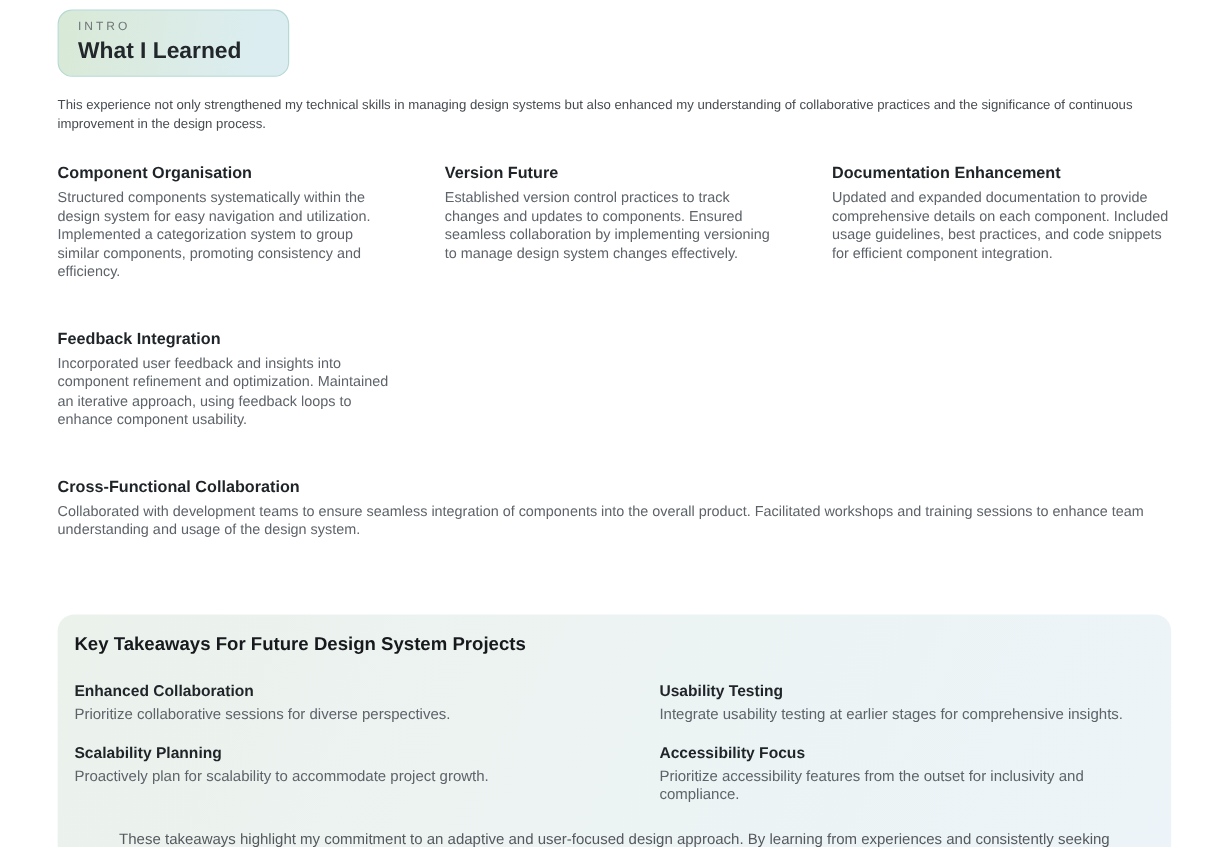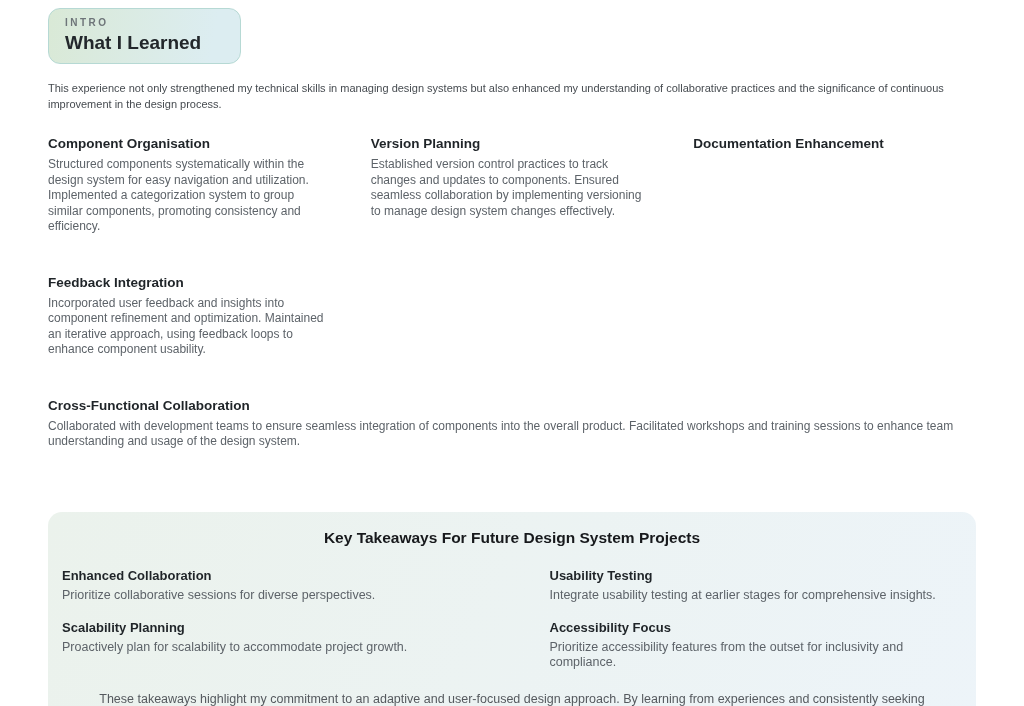--- a/index.html
+++ b/index.html
@@ -28,21 +28,21 @@
     display:inline-block;
     min-width:193px;
     padding:8px 16px 9px;
     border-radius:12px;
     background:linear-gradient(100deg, var(--badge-start) 0%, var(--badge-end) 85%);
     border:1px solid var(--badge-border);
   }
   .eyebrow{
     font-size:10px;
     letter-spacing:2.5px;
-    font-weight:700;
+    font-weight:400;
     color:var(--eyebrow-color);
     margin-bottom:4px;
   }
   .badge-title{
     font-size:19px;
     font-weight:700;
     color:#22272b;
   }
 
   .intro-par{
@@ -82,21 +82,20 @@
     width:928px;
     border-radius:14px;
     padding:17px 14px 16px;
     background:linear-gradient(115deg, var(--card-start) 0%, var(--card-end) 100%);
   }
   .takeaways-card h2{
     margin:0 0 21px;
     font-size:15.5px;
     font-weight:700;
     color:#17191c;
-    text-align:center;
   }
   .takeaways-grid{
     display:grid;
     grid-template-columns:1fr 1fr;
     column-gap:75px;
     row-gap:17px;
   }
   .takeaway h4{
     margin:0 0 5px;
     font-size:13px;
@@ -128,25 +127,26 @@
   </div>
 
   <p class="intro-par">This experience not only strengthened my technical skills in managing design systems but also enhanced my understanding of collaborative practices and the significance of continuous improvement in the design process.</p>
 
   <div class="sections-grid">
     <div class="section">
       <h3>Component Organisation</h3>
       <p>Structured components systematically within the design system for easy navigation and utilization. Implemented a categorization system to group similar components, promoting consistency and efficiency.</p>
     </div>
     <div class="section">
-      <h3>Version Planning</h3>
+      <h3>Version Future</h3>
       <p>Established version control practices to track changes and updates to components. Ensured seamless collaboration by implementing versioning to manage design system changes effectively.</p>
     </div>
     <div class="section">
       <h3>Documentation Enhancement</h3>
+      <p>Updated and expanded documentation to provide comprehensive details on each component. Included usage guidelines, best practices, and code snippets for efficient component integration.</p>
     </div>
     <div class="section">
       <h3>Feedback Integration</h3>
       <p>Incorporated user feedback and insights into component refinement and optimization. Maintained an iterative approach, using feedback loops to enhance component usability.</p>
     </div>
     <div class="section full">
       <h3>Cross-Functional Collaboration</h3>
       <p>Collaborated with development teams to ensure seamless integration of components into the overall product. Facilitated workshops and training sessions to enhance team understanding and usage of the design system.</p>
     </div>
   </div>

